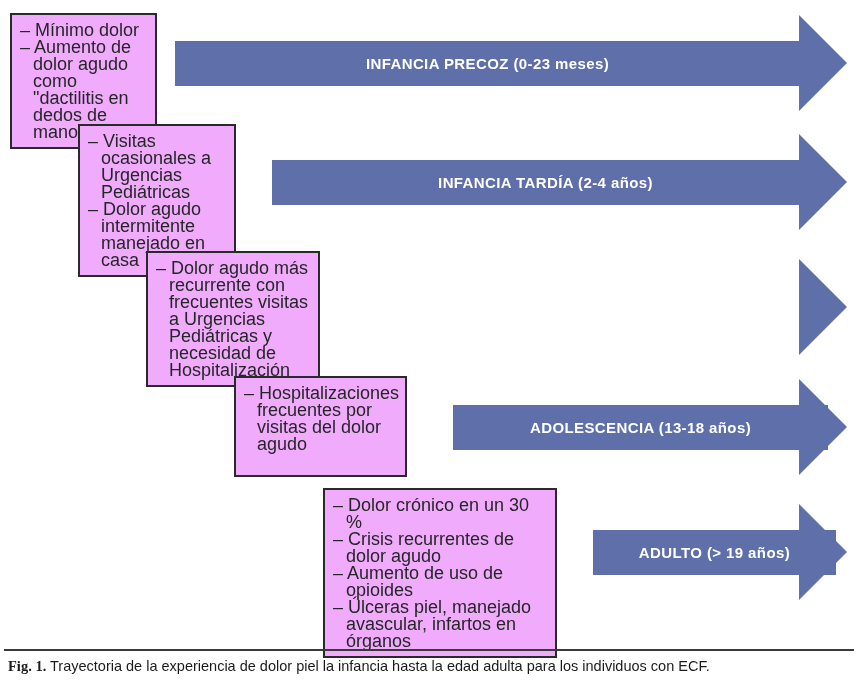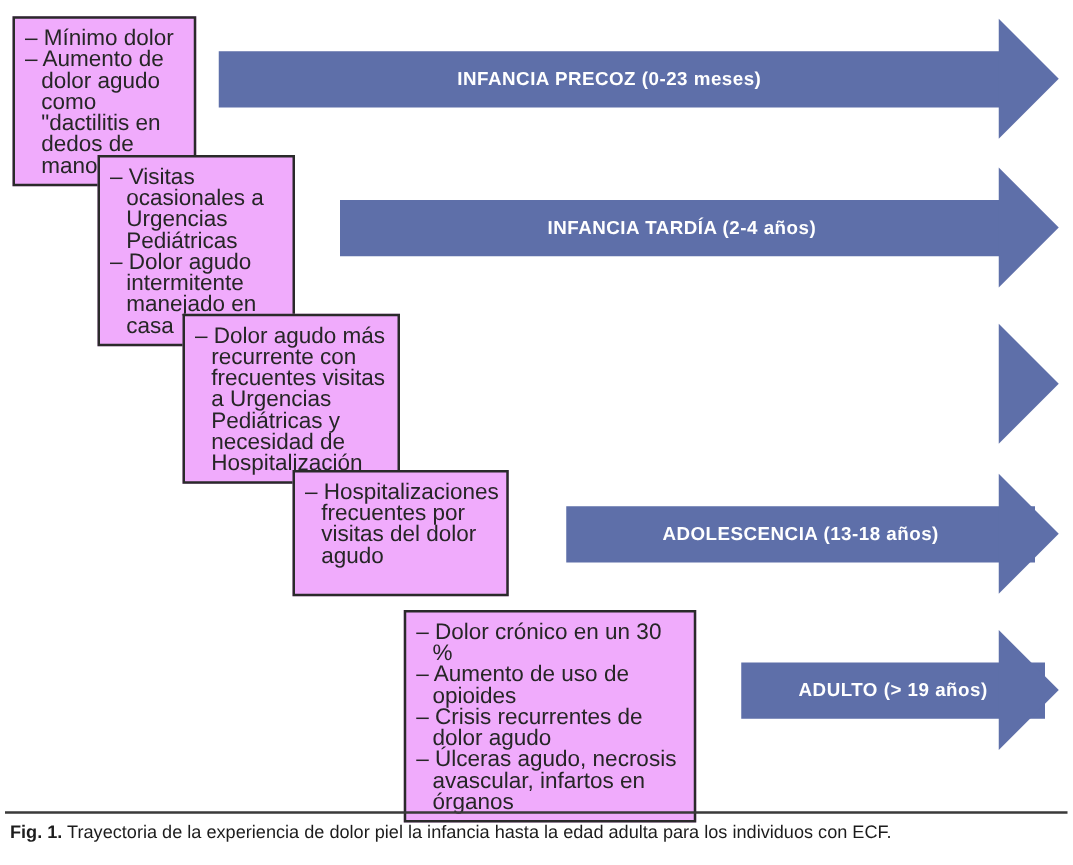--- a/index.html
+++ b/index.html
@@ -87,21 +87,21 @@
     border-top: 2px solid #3a3a3a;
   }
   .caption {
     position: absolute;
     left: 8px;
     top: 658px;
     width: 840px;
     font-size: 14.5px;
     color: #1c1c1c;
   }
-  .fig-label { font-weight: bold; }
+  .fig-label { font-weight: bold; font-family: Liberation Serif, serif; }
 </style>
 </head>
 <body>
 
 <div class="canvas">
 
   <div class="info-box box-1">
     <div class="bullet">– Mínimo dolor</div>
     <div class="bullet">– Aumento de dolor agudo como "dactilitis en dedos de manos y pies"</div>
   </div>
@@ -127,23 +127,23 @@
   <div class="info-box box-4">
     <div class="bullet">– Hospitalizaciones frecuentes por visitas del dolor agudo</div>
   </div>
   <div class="shaft shaft-4">
     <span class="arrow-label">ADOLESCENCIA (13-18 años)</span>
   </div>
   <div class="head head-4"></div>
 
   <div class="info-box box-5">
     <div class="bullet">– Dolor crónico en un 30 %</div>
+    <div class="bullet">– Crisis recurrentes de dolor agudo</div>
     <div class="bullet">– Aumento de uso de opioides</div>
-    <div class="bullet">– Crisis recurrentes de dolor agudo</div>
-    <div class="bullet">– Úlceras agudo, necrosis avascular, infartos en órganos</div>
+    <div class="bullet">– Úlceras piel, manejado avascular, infartos en órganos</div>
   </div>
   <div class="shaft shaft-5">
     <span class="arrow-label">ADULTO (&gt; 19 años)</span>
   </div>
   <div class="head head-5"></div>
 
   <div class="caption-rule"></div>
   <div class="caption">
     <span class="fig-label">Fig. 1.</span>
     <span>Trayectoria de la experiencia de dolor piel la infancia hasta la edad adulta para los individuos con ECF.</span>

